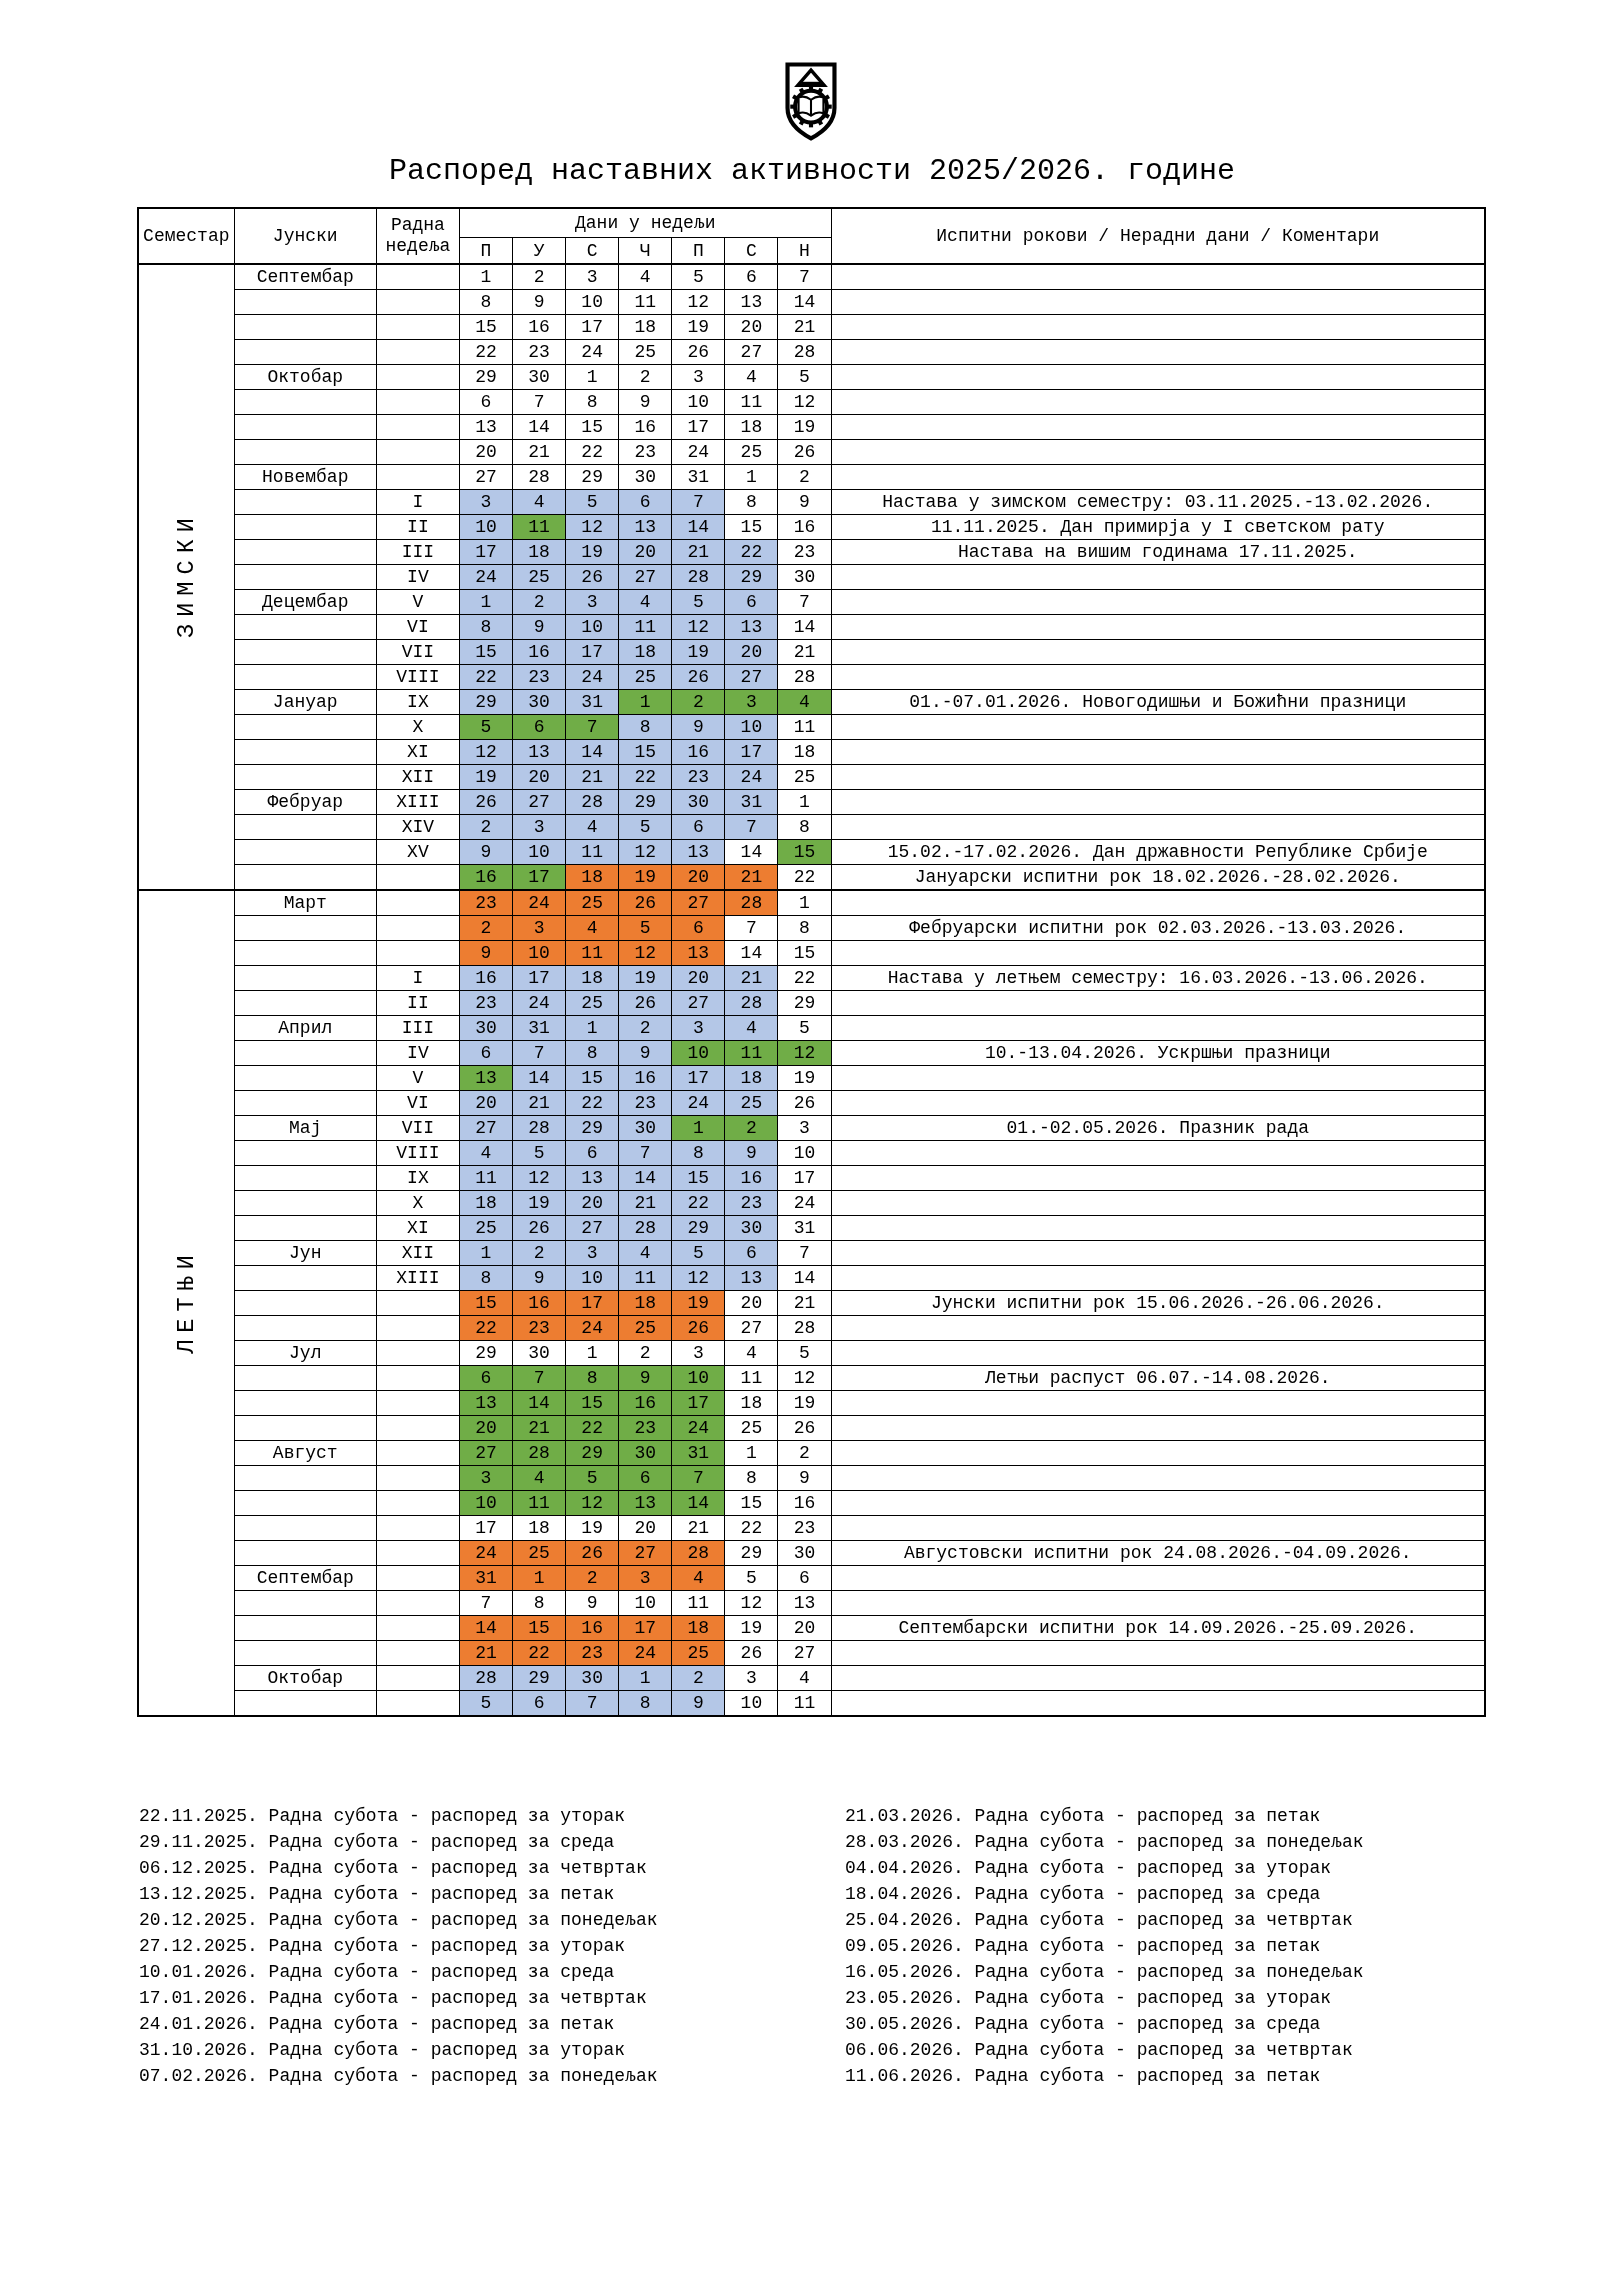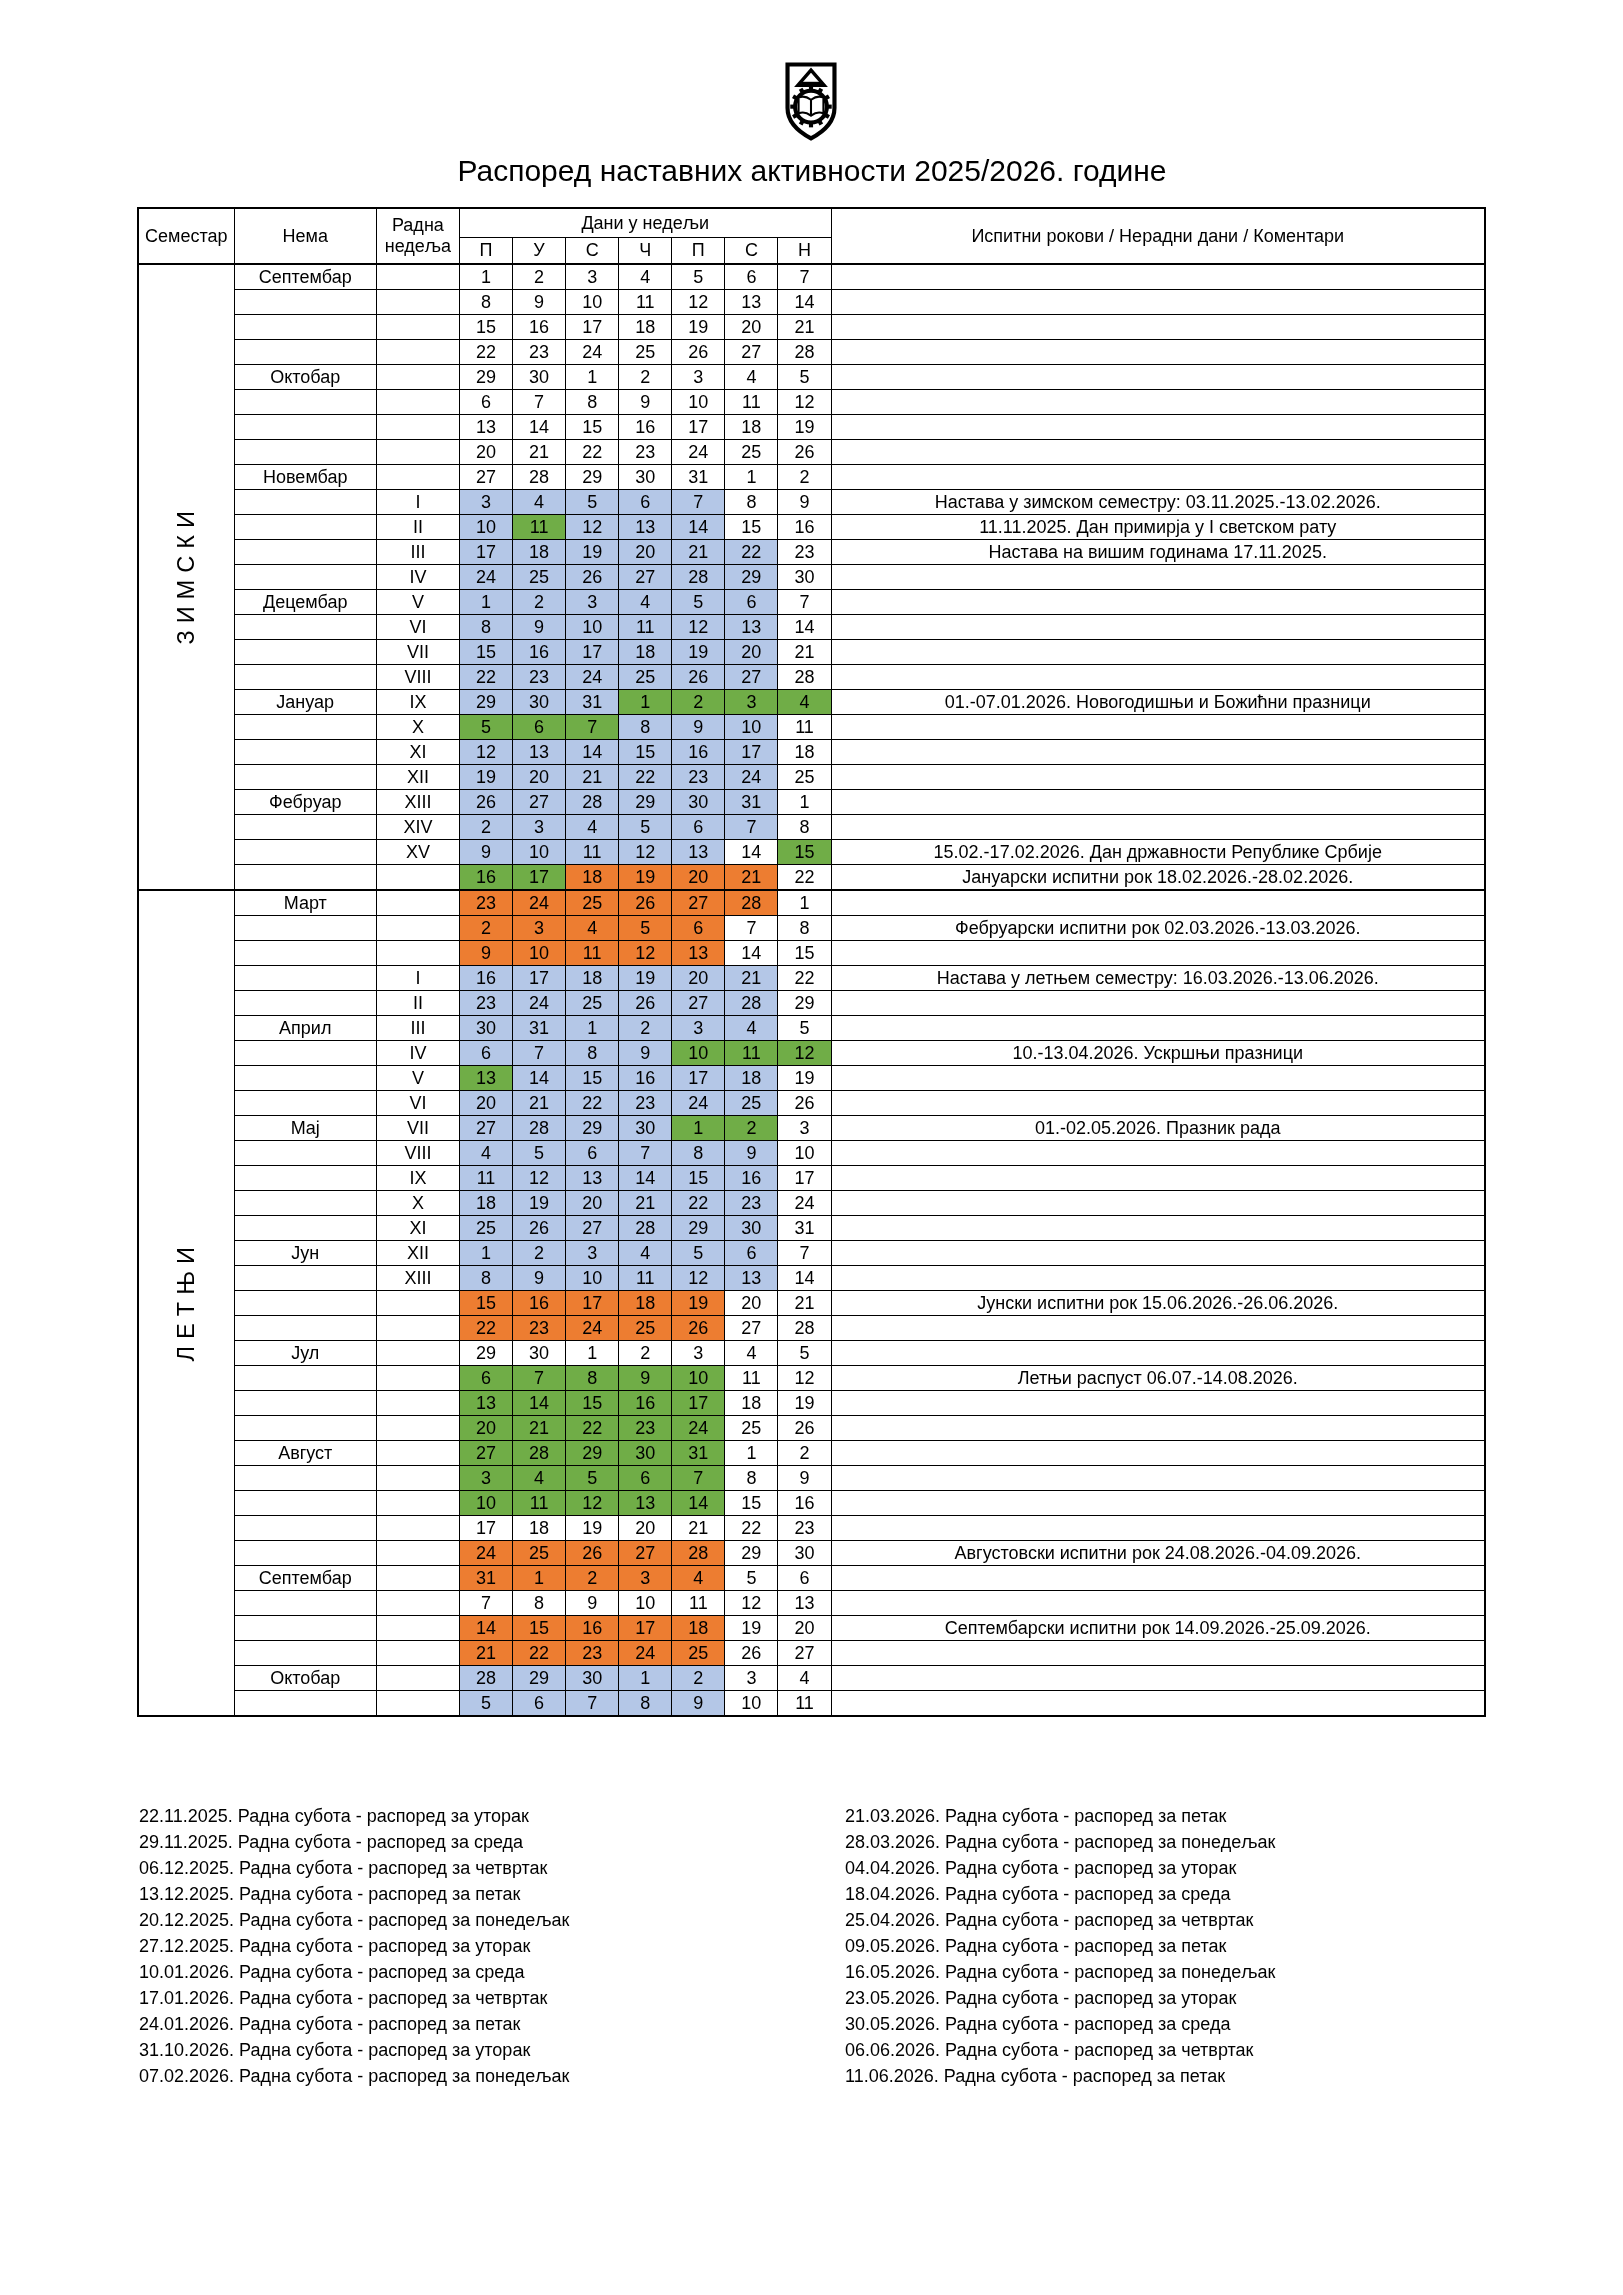--- a/index.html
+++ b/index.html
@@ -1,17 +1,17 @@
 <!DOCTYPE html>
 <html style="--c-nastava: #b4c7e7; --c-ispitni: #ed7d31; --c-raspust: #70ad47;font-size:11px"><head>
 <meta charset="utf-8">
 <style>
   html,body{margin:0;padding:0;background:#fff;}
   .page{position:relative;width:1624px;height:2295px;background:#fff;overflow:hidden;
-        font-family:Liberation Sans, sans-serif;color:#000;border-radius:7px;}
+        font-family:Liberation Mono, monospace;color:#000;border-radius:7px;}
   .logo{position:absolute;left:782px;top:62px;}
   .title{position:absolute;top:154px;left:0;right:0;text-align:center;margin:0;
          font-size:30px;font-weight:normal;}
   
   .cal{position:absolute;left:137px;top:207px;border-collapse:collapse;table-layout:fixed;
        width:1349px;border:2.8px solid #000;padding-left:44px;}
   .cal th,.cal td{border:1.4px solid #000;padding:0;margin:0;text-align:center;
        vertical-align:middle;font-size:18px;font-weight:normal;height:24px;
        overflow:hidden;white-space:nowrap;}
   .cal thead tr.h1 th{height:28px;}
@@ -83,21 +83,21 @@
         <col style="width:53px">
       <col style="width:53px">
         <col style="width:53px">
         <col style="width:53px">
         <col style="width:53px">
       <col style="width:653px">
     </colgroup>
     <thead>
       <tr class="h1">
         <th rowspan="2">Семестар</th>
-        <th rowspan="2">Нема</th>
+        <th rowspan="2">Јунски</th>
         <th rowspan="2" class="ww-h">Радна недеља</th>
         <th colspan="7">Дани у недељи</th>
         <th rowspan="2">Испитни рокови / Нерадни дани / Коментари</th>
       </tr>
       <tr class="h2">
         <th>П</th>
         <th>У</th>
         <th>С</th>
         <th>Ч</th>
         <th>П</th>

